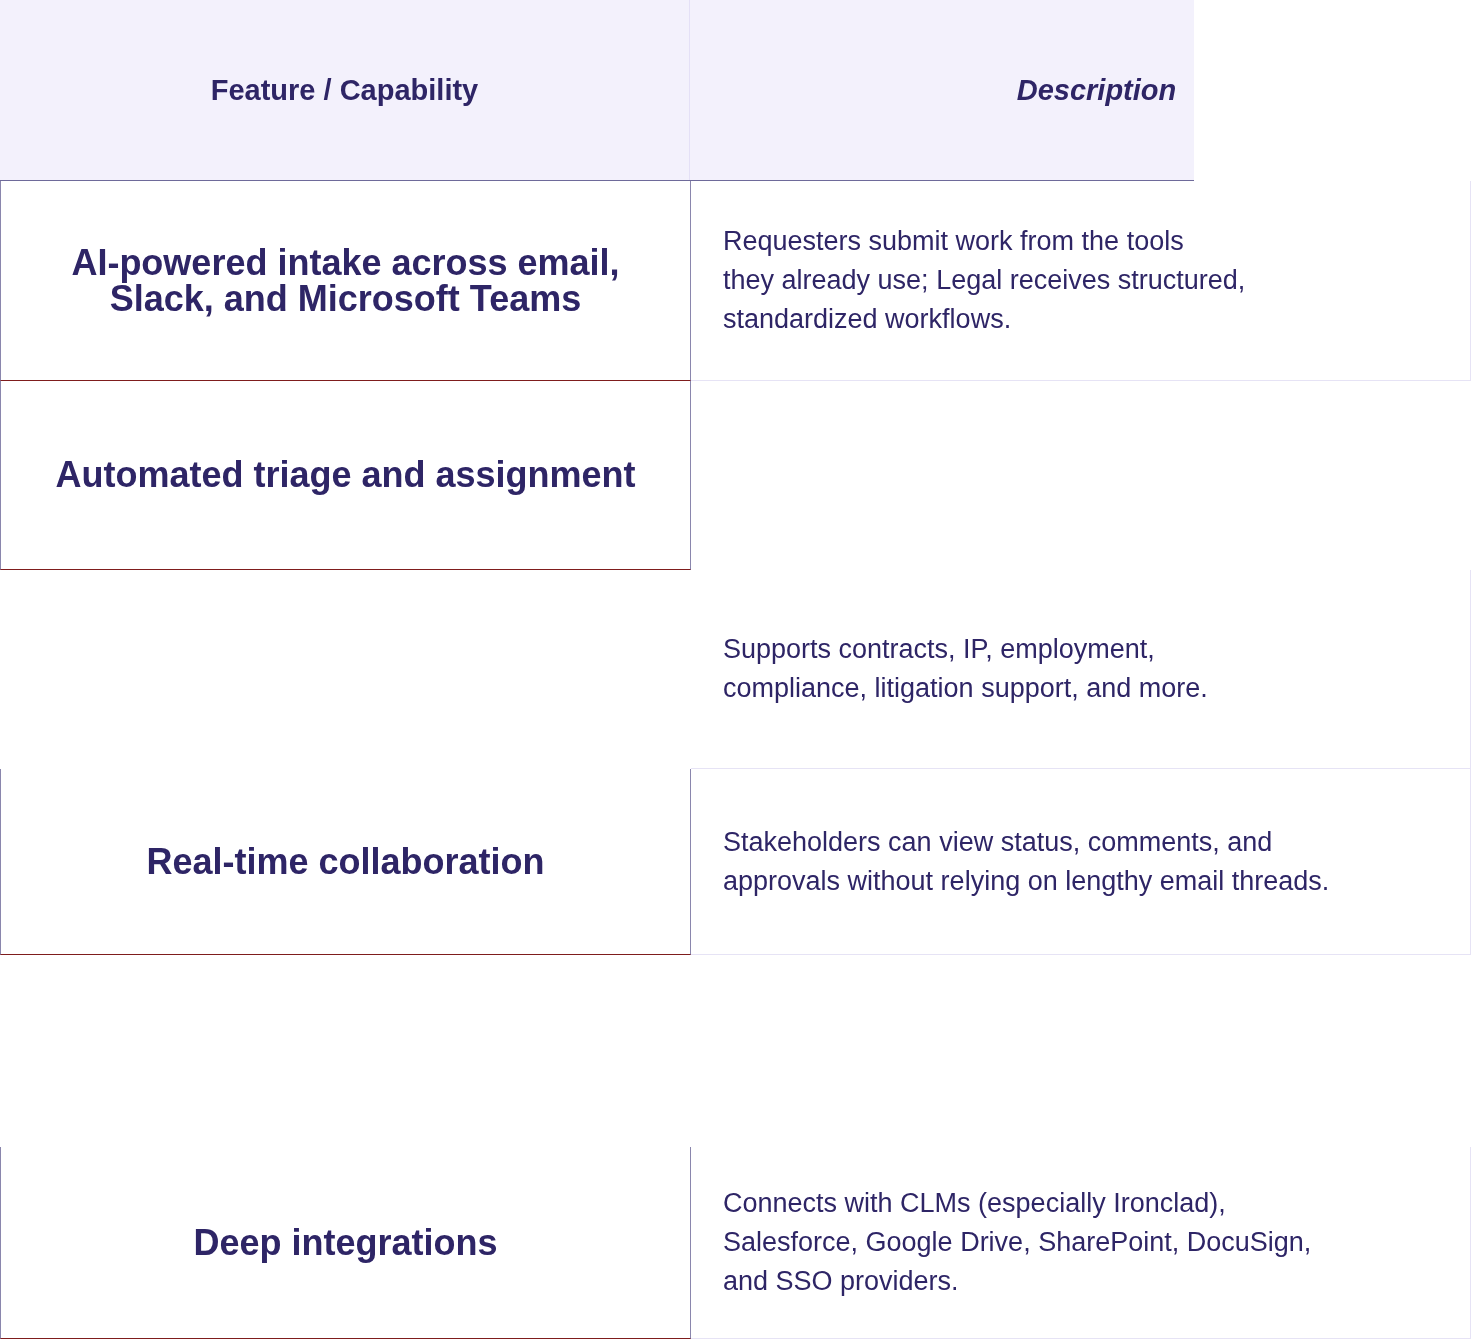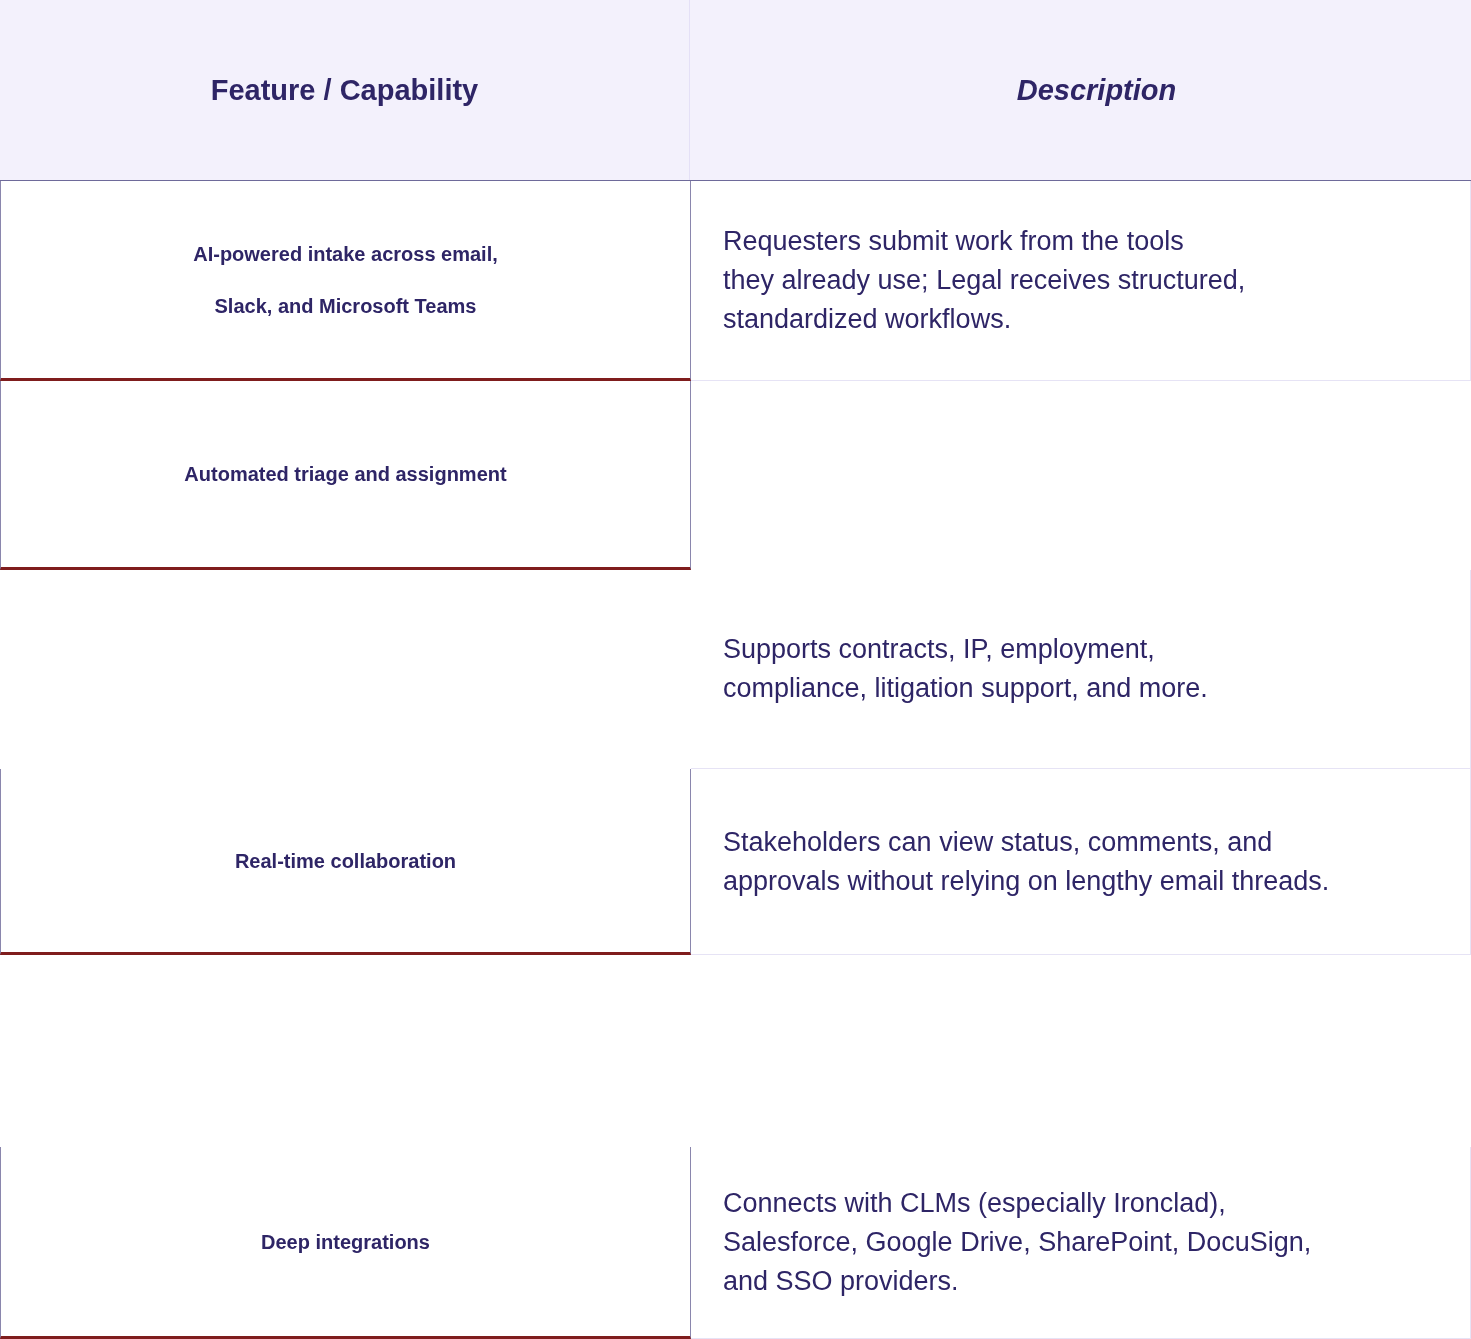--- a/index.html
+++ b/index.html
@@ -15,21 +15,21 @@
       color: #2e2566;
     }
     .table {
       position: relative;
       width: 1471px;
       height: 1339px;
     }
     .header-row {
       position: absolute;
       left: 0; top: 0;
-      width: 1471px;
+      width: 1194px;
       height: 181px;
       background: #f3f1fc;
       border-bottom: 1px solid #6e6a9a;
       box-sizing: border-box;
     }
     .header-cell {
       position: absolute;
       top: 0;
       height: 180px;
       display: flex;
@@ -49,28 +49,28 @@
       width: 1471px;
     }
     .cell-feature {
       position: absolute;
       left: 0; top: 0;
       width: 691px;
       height: 100%;
       box-sizing: border-box;
       border-left: 1px solid #8a86ad;
       border-right: 1px solid #8a86ad;
-      border-bottom: 3px solid #7f1d1d;
+      border-bottom: 1px solid #7f1d1d;
       display: flex;
       align-items: center;
       justify-content: center;
       text-align: center;
       font-weight: bold;
-      font-size: 20px;
-      line-height: 52px;
+      font-size: 36px;
+      line-height: 36px;
       color: #2e2566;
       padding: 0 40px;
     }
     .cell-desc {
       position: absolute;
       left: 691px; top: 0;
       width: 780px;
       height: 100%;
       box-sizing: border-box;
       border-bottom: 1px solid #e6e3f5;

